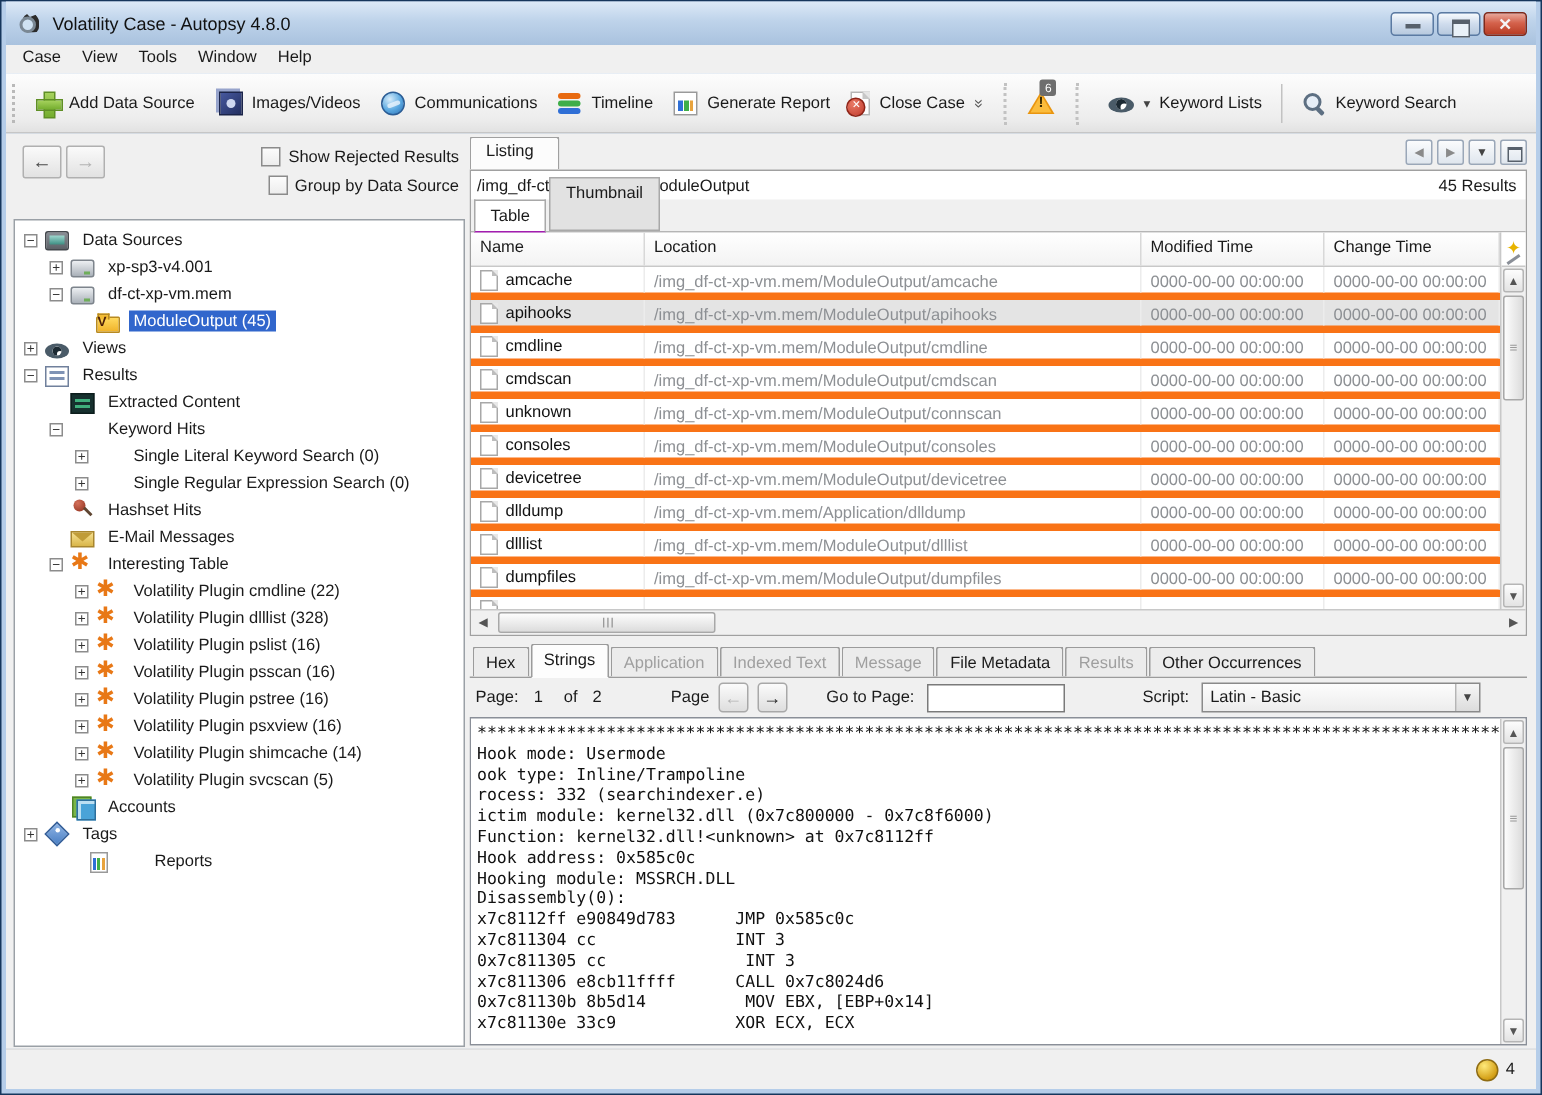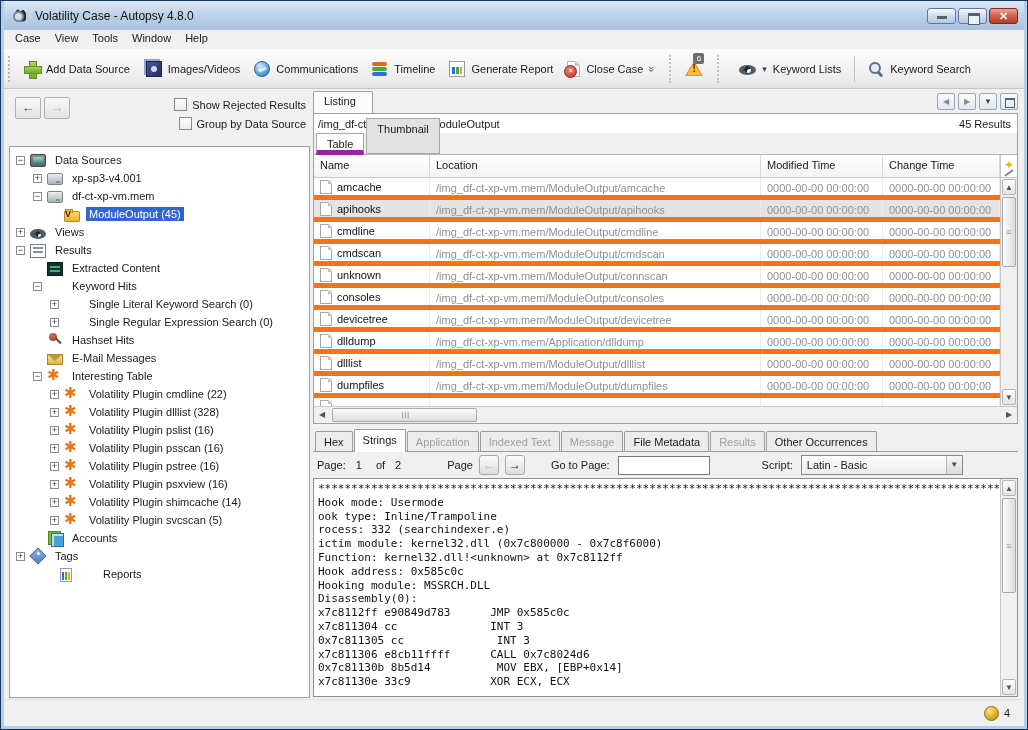--- a/index.html
+++ b/index.html
@@ -114,21 +114,21 @@
   .doc-btns { margin-left:auto; display:flex; gap:3px; padding-bottom:3px; }
   .mini-btn { width:18px; height:17px; border:1px solid #9aa7b8; border-radius:2px; background:linear-gradient(#fbfcfd,#dfe6ee); text-align:center; font-size:8px; line-height:15px; color:#8a8a8a; position:relative; }
   .mini-btn.dark { color:#444; }
   .glyph-float::after { content:""; position:absolute; left:4px; top:4px; width:8px; height:7px; border:1px solid #57606b; border-top:2px solid #57606b; }
 
   .listing-box { border:1px solid #a0a0a0; background:#fff; display:flex; flex-direction:column; }
   .path-bar { height:19px; display:flex; align-items:center; padding:0 6px 0 4px; background:#fff; }
   .results-count { margin-left:auto; }
   .view-tabs { height:22px; background:#f0f0f0; border-bottom:1px solid #b5b5b5; display:flex; align-items:flex-end; padding-left:2px; }
   .vtab { height:21px; padding:4px 10px 0 10px; border:1px solid #a8a8a8; margin-right:2px; }
-  .vtab.active { background:#fff; border-bottom:5px solid #a21caf; position:relative; top:1px; height:22px; }
+  .vtab.active { background:#fff; border-bottom:1px solid #a21caf; position:relative; top:1px; height:22px; }
   .vtab.inactive { background:#e2e2e2; height:36px; }
 
   .table-wrap { display:flex; }
   .tbl { flex:1; overflow:hidden; }
   .thead { height:23px; display:flex; background:linear-gradient(#ffffff,#f3f3f3); border-bottom:1px solid #c8c8c8; }
   .th { padding:4px 0 0 6px; border-right:1px solid #d8d8d8; white-space:nowrap; overflow:hidden; }
   .c-name { width:116px; } .c-loc { width:331px; } .c-mod { width:122px; } .c-chg { flex:1; }
   .rows { height:228px; overflow:hidden; }
   .trow { height:22px; display:flex; border-bottom:5px solid #f97316; background:#fff; }
   .trow.rsel { background:#e4e4e4; }
@@ -157,21 +157,21 @@
   .ctab { height:20px; padding:4px 8px 0 8px; border:1px solid #9b9b9b; border-bottom:none; border-radius:2px 2px 0 0; background:#ececec; margin-right:1px; white-space:nowrap; }
   .ctab.active { background:#fdfdfd; height:23px; margin-bottom:-1px; border-bottom:1px solid #fdfdfd; }
   .ctab.disabled { color:#9f9f9f; }
 
   .pagebar { height:26px; background:#f0f0f0; display:flex; align-items:center; gap:6px; padding:0 4px; }
   .pg-num { margin:0 8px 0 4px; }
   .pg-btn { width:20px; height:20px; border:1px solid #a8a8a8; border-radius:3px; background:linear-gradient(#fbfbfb,#dedede); text-align:center; line-height:18px; font-size:12px; }
   .pg-btn.disabled { color:#b4b4b4; }
   .pg-btn.on { color:#222; font-weight:bold; }
   .goto-input { width:92px; height:19px; border:1px solid #7a7a7a; background:#fff; margin-left:2px; font:11px "Liberation Sans",sans-serif; padding:0 3px; }
-  .script-select { width:162px; height:20px; border:1px solid #8a8a8a; background:linear-gradient(#fdfdfd,#ececec); display:flex; align-items:center; padding-left:5px; margin-left:2px; }
+  .script-select { width:186px; height:20px; border:1px solid #8a8a8a; background:linear-gradient(#fdfdfd,#ececec); display:flex; align-items:center; padding-left:5px; margin-left:2px; }
   .script-select .dd { margin-left:auto; width:16px; height:18px; text-align:center; font-size:8px; line-height:18px; color:#444; border-left:1px solid #b5b5b5; background:linear-gradient(#f6f6f6,#dcdcdc); }
 
   .strings-box { flex:1; border:1px solid #8a8f98; background:#fff; display:flex; overflow:hidden; margin-bottom:2px; }
   .strings-text { flex:1; overflow:hidden; padding:3px 0 0 4px; font-family:"DejaVu Sans Mono",monospace; font-size:11px; line-height:13.8px; color:#111; }
   .sline { white-space:pre; }
   .strings-scroll { width:17px; border-left:1px solid #c8c8c8; background:#f0f0f0; display:flex; flex-direction:column; }
 
   
   .statusbar { height:27px; background:#f0f0f0; display:flex; align-items:center; justify-content:flex-end; padding-right:14px; gap:5px; border-top:1px solid #e0e0e0; }
   .ball { width:15px; height:15px; border-radius:50%; background:radial-gradient(circle at 35% 28%,#ffe97a,#d4a017 70%,#a87c10); border:1px solid #8f6c12; }

